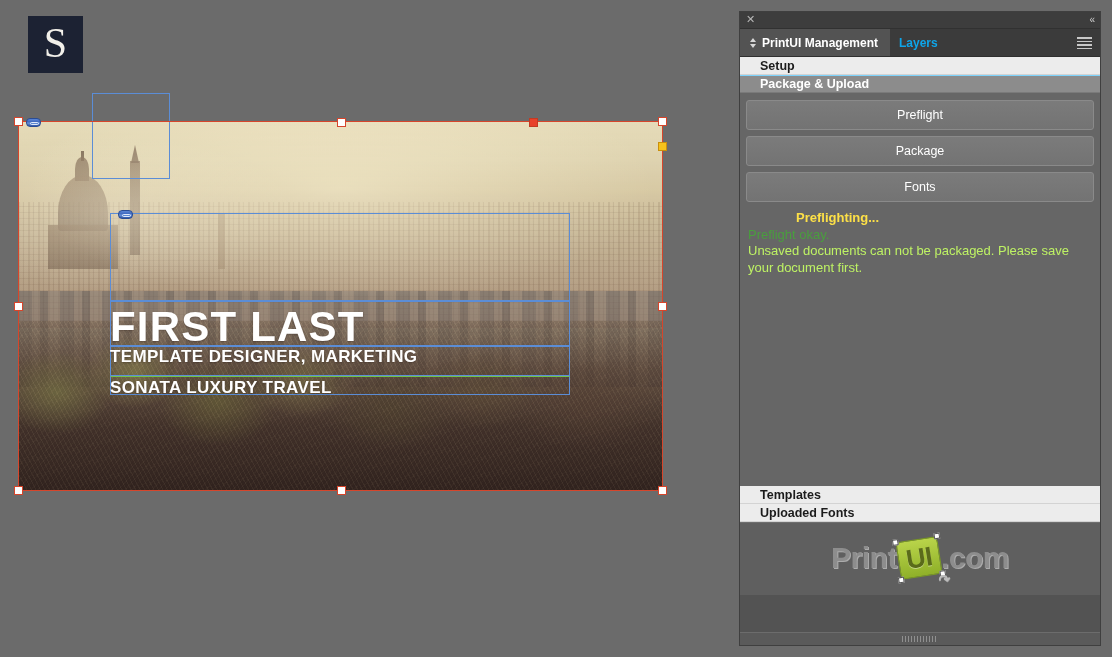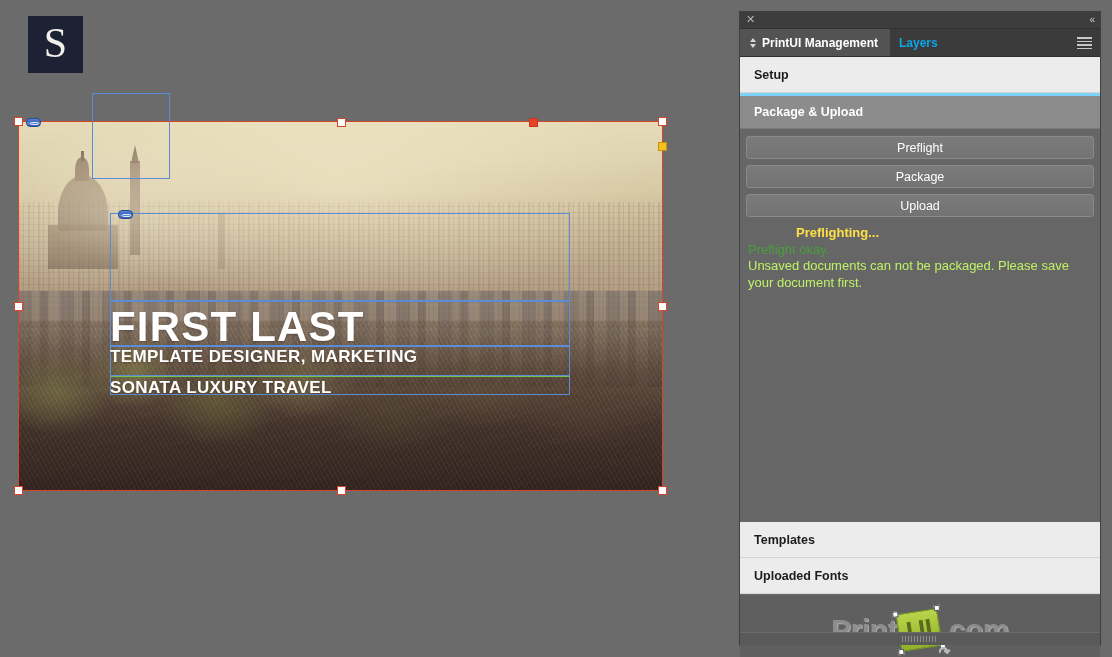--- a/index.html
+++ b/index.html
@@ -345,52 +345,52 @@
     width: 15px; height: 11px;
   }
   #panel-menu-icon i {
     display: block;
     height: 1.5px;
     background: #c8c8c8;
     margin-bottom: 2px;
   }
 
   .section-hdr {
-    height: 36px;
+    height: 18px;
     display: flex;
     align-items: center;
-    padding-left: 14px;
+    padding-left: 20px;
     font-size: 12.5px;
     font-weight: bold;
     box-sizing: border-box;
   }
   .section-hdr.light {
     background: #ececec;
     color: #1c1c1c;
     border-bottom: 1px solid #d3d3d3;
   }
   .section-hdr.grey {
     background: #8c8c8c;
     color: #ffffff;
-    border-top: 3px solid #7dd3fc;
+    border-top: 1px solid #7dd3fc;
     border-bottom: 1px solid #7a7a7a;
   }
 
   #panel-body {
     position: relative;
     background: #666666;
     padding: 7px 6px 0 6px;
     height: 393px;
     box-sizing: border-box;
   }
 
   .pbtn {
     display: block;
     width: 100%;
-    height: 23px;
+    height: 30px;
     margin-bottom: 6px;
     background: linear-gradient(180deg, #7b7b7b, #737373);
     border: 1px solid #8a8a8a;
     border-radius: 3px;
     color: #ffffff;
     font-size: 12.5px;
     font-family: "Liberation Sans", sans-serif;
     box-sizing: border-box;
     cursor: default;
   }
@@ -570,21 +570,21 @@
       <span>Setup</span>
     </div>
 
     <div class="section-hdr grey">
       <span>Package &amp; Upload</span>
     </div>
 
     <div id="panel-body">
       <button class="pbtn">Preflight</button>
       <button class="pbtn">Package</button>
-      <button class="pbtn">Upload</button>
+      <button class="pbtn">Fonts</button>
 
       <div id="status-block">
         <div class="st-line st-bold">Preflighting...</div>
         <div class="st-line st-ok">Preflight okay.</div>
         <div class="st-line st-err">Unsaved documents can not be packaged. Please save your document first.</div>
       </div>
     </div>
 
     <div id="panel-footer-sections">
       <div class="section-hdr light">

